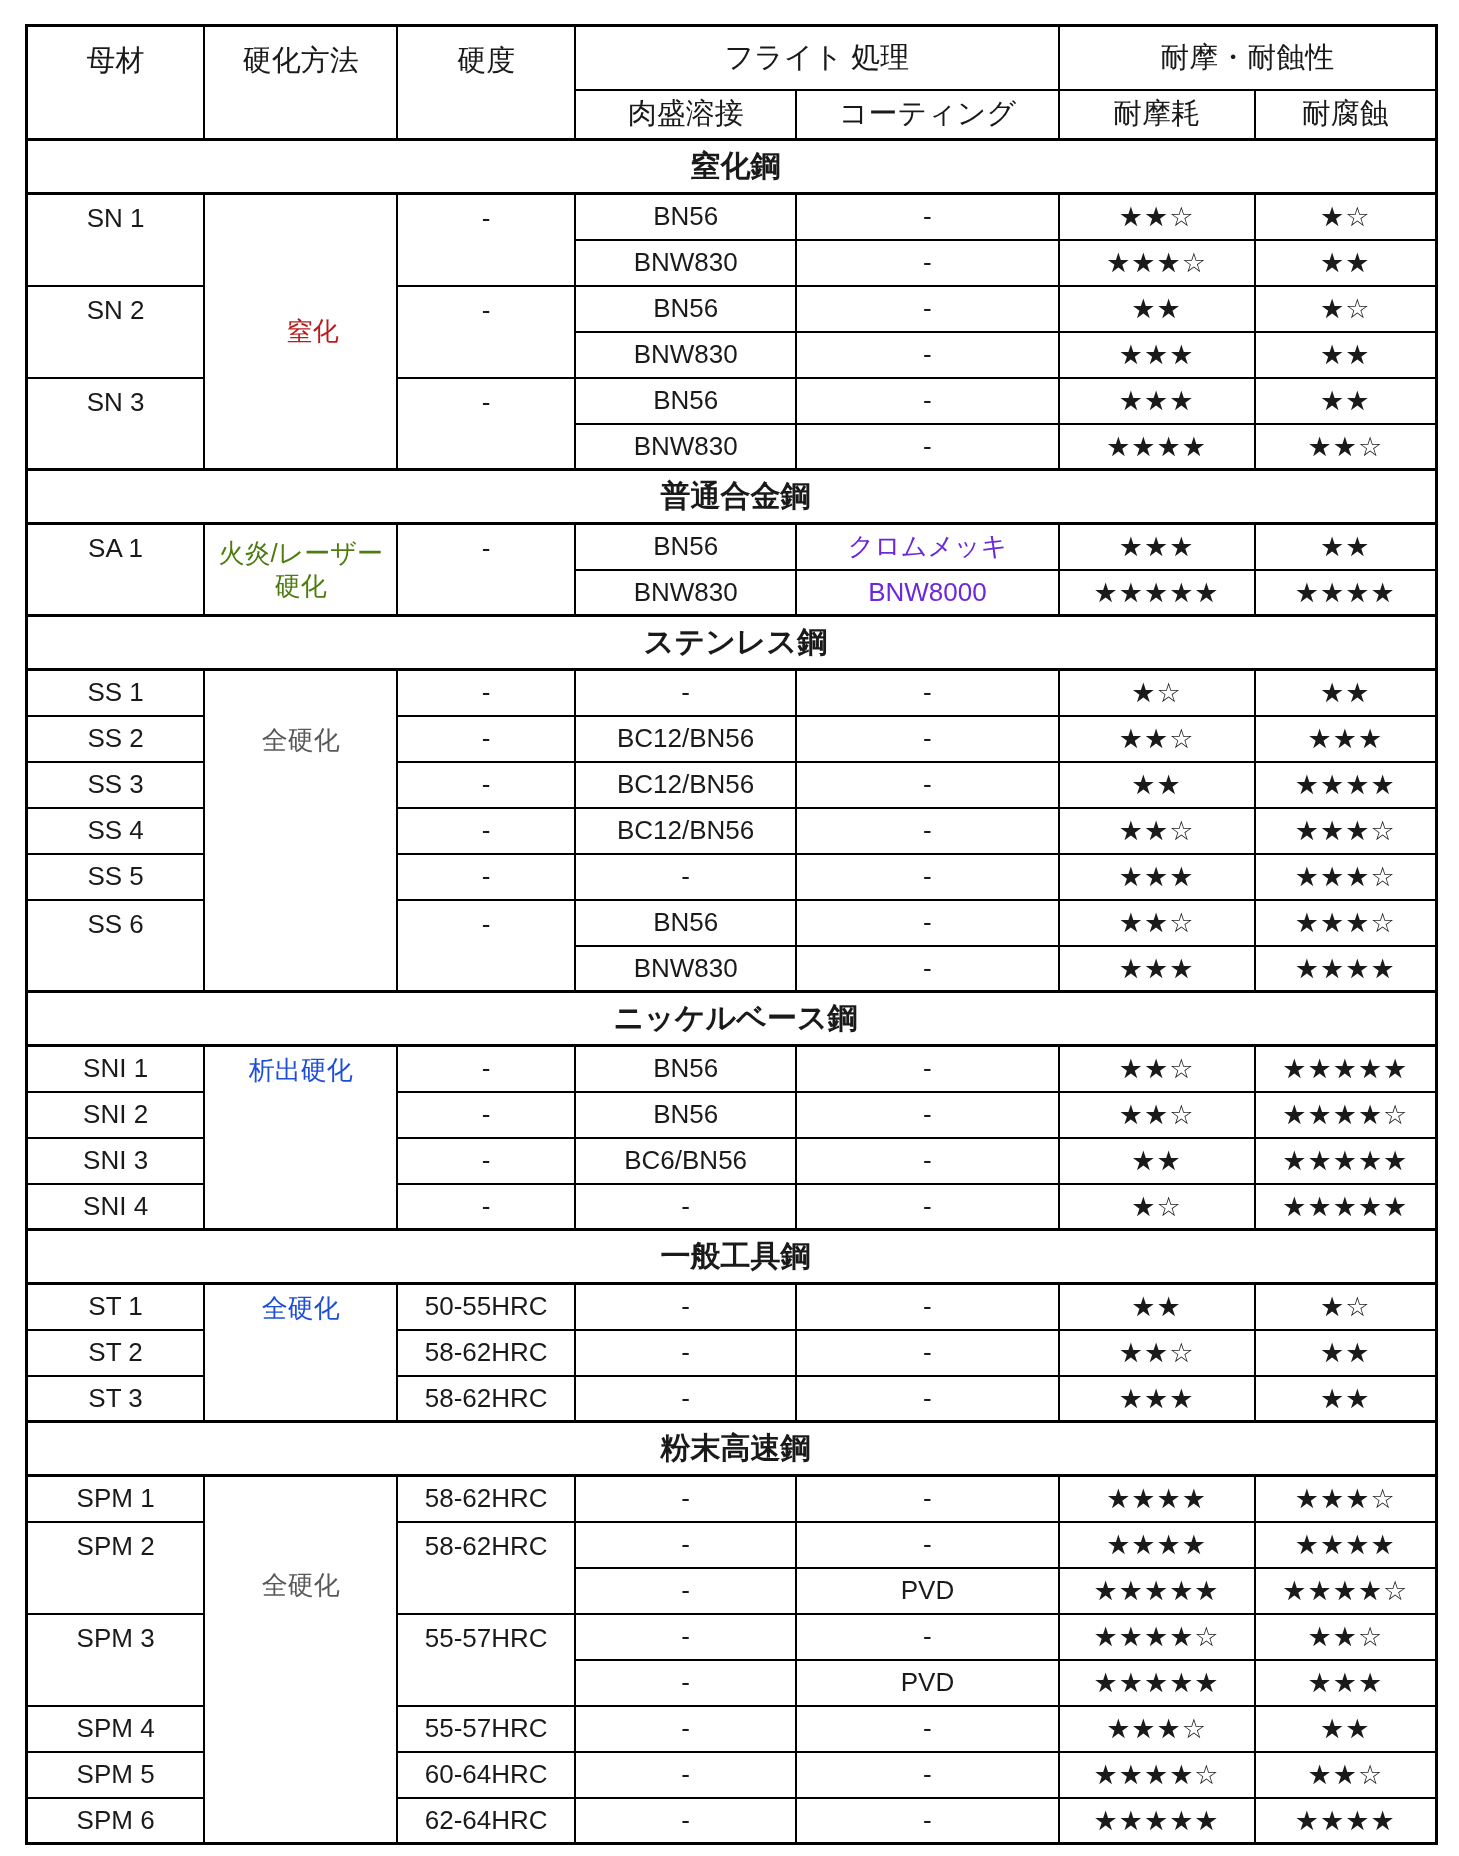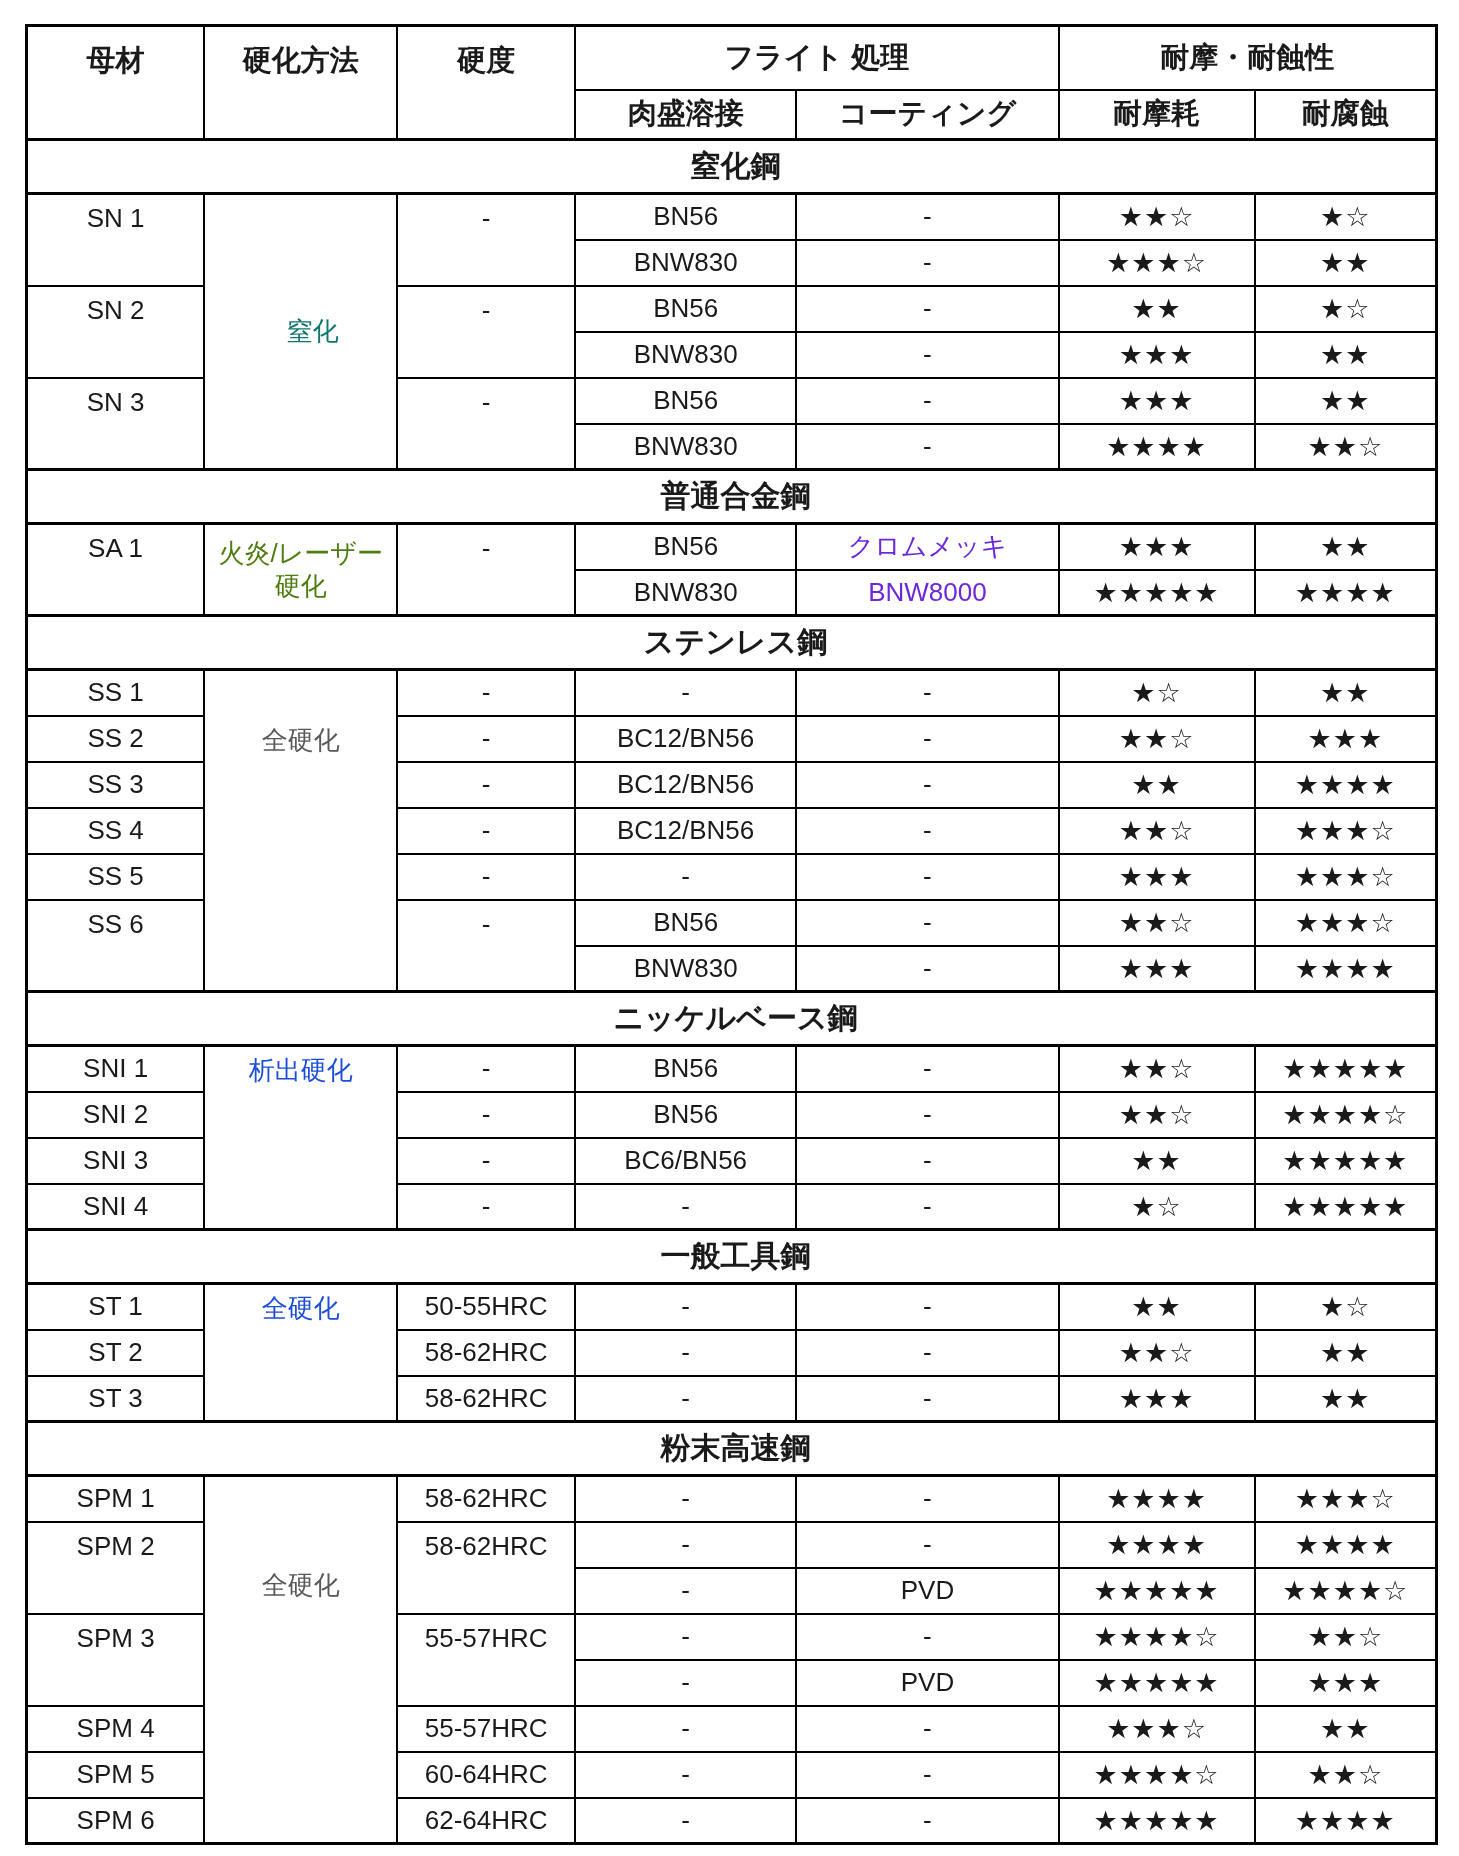--- a/index.html
+++ b/index.html
@@ -31,42 +31,42 @@
     padding:0 4px;
     font-size:26px;
     font-weight:400;
     overflow:hidden;
   }
   tr.hdr1{height:64px;}
   tr.hdr2{height:50px;}
   tr.section{height:54px;}
   tr.data{height:46px;}
 
-  th{font-weight:700;font-size:29px;}
+  th{font-weight:400;font-size:29px;}
   tr.hdr1 th.vtop{vertical-align:top;padding-top:14px;}
 
   td.section-title{
     text-align:center;
     font-weight:600;
     font-size:30px;
     padding-left:12px;
     border-top:3.5px solid #000;
     border-bottom:3.5px solid #000;
   }
   td.stars{
     font-family:"DejaVu Sans",sans-serif;
     font-size:27px;
     letter-spacing:1px;
     white-space:nowrap;
   }
   td.light{color:#6d28d9;}
   
   td.vtop{vertical-align:top;line-height:44px;padding-top:1px;}
   
-  td.m-center{vertical-align:middle;color:#0f766e;padding-left:28px;}
+  td.m-center{vertical-align:middle;color:#b91c1c;padding-left:28px;}
   td.m-top{vertical-align:top;line-height:44px;padding-top:1px;color:#1d4ed8;}
   td.m-ss{vertical-align:top;line-height:44px;padding-top:47px;color:#595959;}
   td.m-spm{vertical-align:top;line-height:44px;padding-top:86px;color:#595959;}
   td.m-wrap{vertical-align:middle;color:#4d7c0f;line-height:1.25;padding:0 8px;}
 </style>
 </head>
 <body>
 
 <table class="spec">
   <colgroup>

